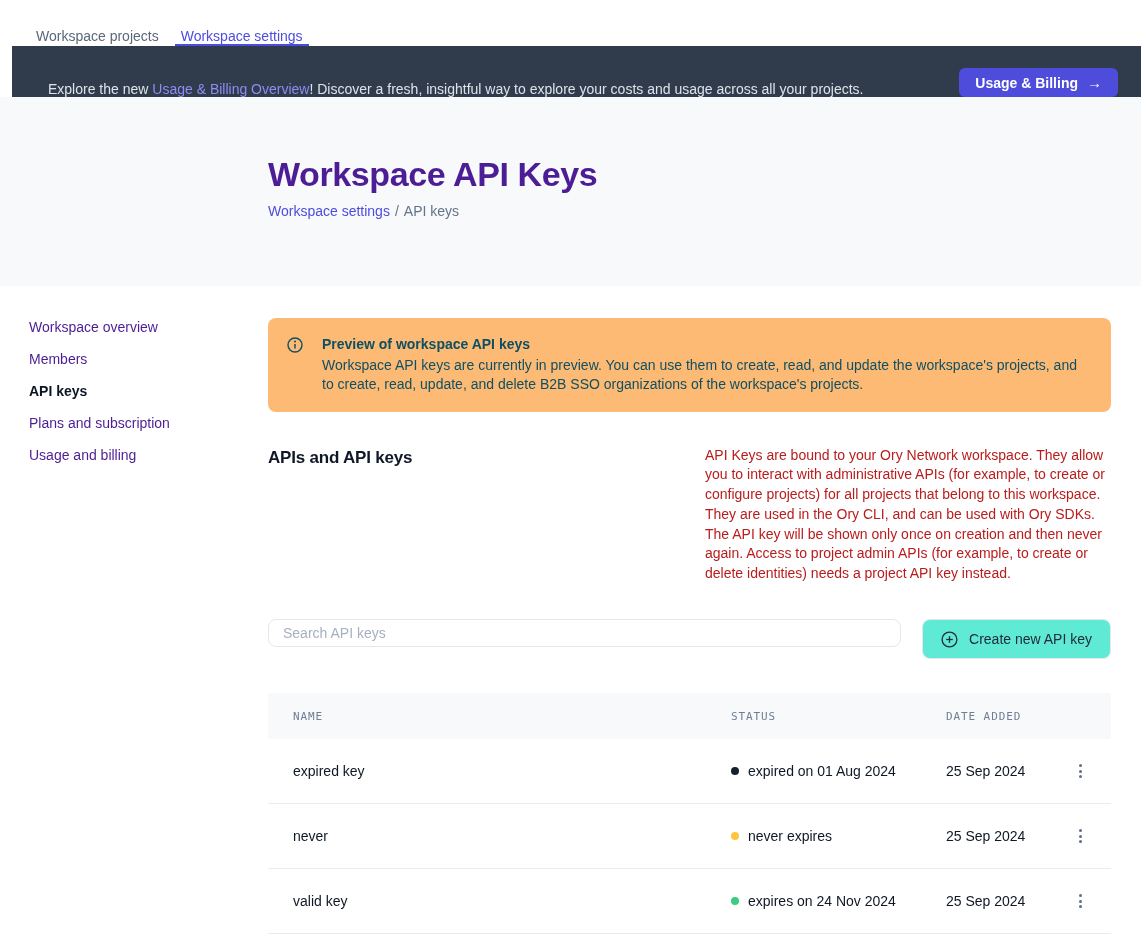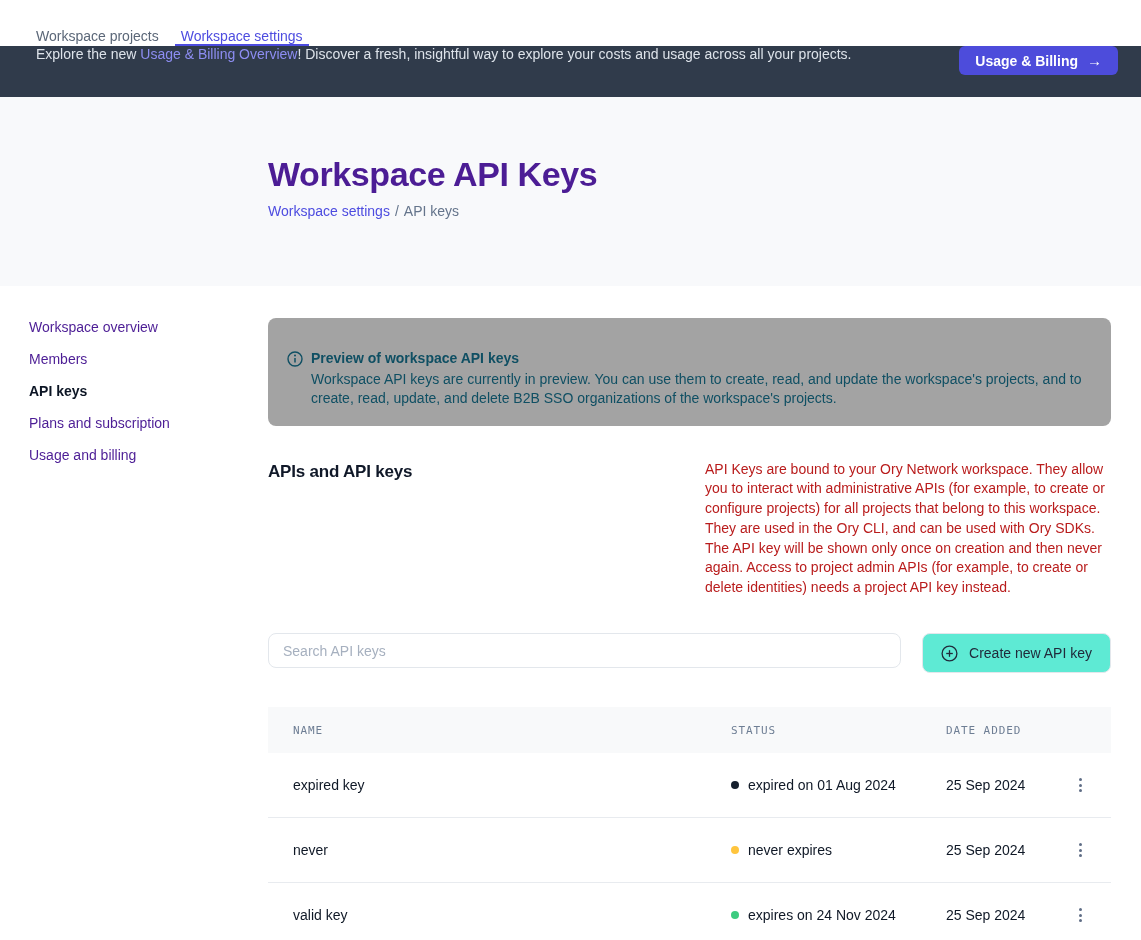--- a/index.html
+++ b/index.html
@@ -6,22 +6,22 @@
   html,body { width:1141px; height:940px; overflow:hidden; background:#fff;
     font-family:"Liberation Sans","DejaVu Sans",sans-serif; color:#1a2433; }
 
   
   .topnav { height:46px; background:#fff; display:flex; align-items:flex-end; padding-left:30px; }
   .tab { display:flex; align-items:center; padding:0 6px; margin-right:10px;
     font-size:14px; color:#5b6778; cursor:pointer; border-bottom:2px solid transparent; }
   .tab.active { color:#4d4ce0; border-bottom-color:#4d4ce0; font-weight:500; }
 
   
-  .banner { height:51px; background:#303b4b; display:flex; align-items:flex-start;
-    padding:0 23px 0 36px; }
+  .banner { height:51px; background:#303b4b; display:flex; align-items:flex-end;
+    padding:0 23px 0 36px;margin-left:12px; }
   .banner-text { font-size:14px; color:#dde3ea; flex:1 1 auto; }
   .banner-link { color:#8d8df2; cursor:pointer; text-decoration:none; }
   .banner-btn { flex:0 0 auto; background:#4d4cdb; color:#fff; border:none; border-radius:6px;
     height:29px; padding:0 16px; font-size:14px; font-weight:600; display:flex;
     align-items:center; gap:9px; cursor:pointer; font-family:inherit; }
   .banner-btn .arrow { font-size:15px; font-weight:400; }
 
   
   .hero { height:189px; background:#f8f9fb; padding:55px 0 0 268px; }
   .hero h1 { font-size:34px; font-weight:700; color:#4c1d95; letter-spacing:-0.4px; line-height:44px; }
@@ -31,34 +31,34 @@
   .breadcrumb .bc-sep { margin:0 5px; }
 
   
   .content { display:flex; }
   .sidebar { width:268px; flex:0 0 268px; padding:35px 0 0 29px; }
   .side-item { font-size:14px; color:#4c1d95; margin-bottom:19px; cursor:pointer; line-height:13px; }
   .side-item.active { color:#0c1524; font-weight:600; }
   .main { width:843px; flex:0 0 843px; padding-top:32px; }
 
   
-  .callout { background:#a3a3a3; border-radius:8px; padding:31px 20px 17px 19px;
-    display:flex; gap:8px; color:#0f4f63; }
+  .callout { background:#fdba74; border-radius:8px; padding:17px 20px 17px 19px;
+    display:flex; gap:19px; color:#0f4f63; }
   .callout-icon { flex:0 0 auto; margin-top:2px; }
   .callout-title { font-size:14px; font-weight:700; line-height:19.5px; }
   .callout-body { font-size:14px; line-height:19.5px; margin-top:1px; }
 
   
   .section-row { display:flex; justify-content:space-between; margin-top:36px; }
   .section-heading { font-size:17px; font-weight:600; color:#101828; letter-spacing:-0.2px; }
   .section-desc { width:406px; font-size:14px; line-height:19.8px; color:#b91c1c; margin-top:-2px; }
 
   
   .toolbar { display:flex; margin-top:35px; gap:21px; }
-  .search-input { flex:1 1 auto; height:35px; border:1px solid #e3e7ec; border-radius:8px;
+  .search-input { flex:1 1 auto; height:28px; border:1px solid #e3e7ec; border-radius:8px;
     padding:0 14px; font-size:14px; color:#1a2433; font-family:inherit; outline:none; background:#fff; }
   .search-input::placeholder { color:#a6b0bf; }
   .create-btn { flex:0 0 auto; height:40px; background:#5eead4; border:1px solid #e3e7ec;
     border-radius:8px; padding:0 18px; font-size:14px; color:#212b3b; font-family:inherit;
     display:flex; align-items:center; gap:11px; cursor:pointer; }
 
   
   .table { margin-top:34px; }
   .thead { background:#f8f9fa; height:46px; display:grid;
     grid-template-columns:438px 215px 1fr auto; align-items:center; padding:0 26px 0 25px;

